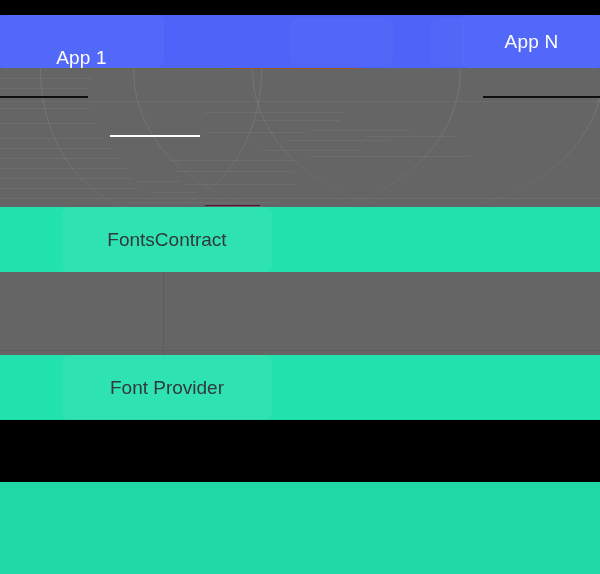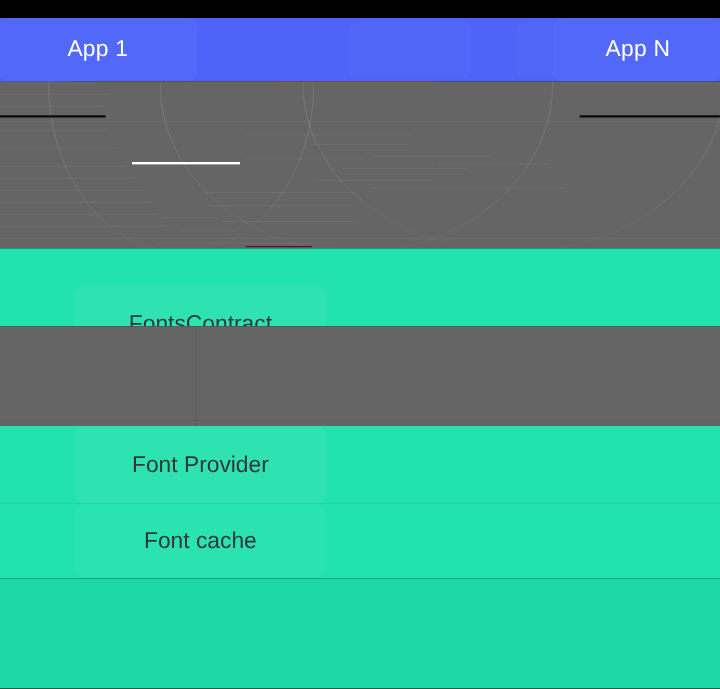--- a/index.html
+++ b/index.html
@@ -147,21 +147,21 @@
 
   <div class="top-strip"></div>
 
   <div class="app-bar">
     <div class="app-bar-round-l"></div>
 
     <div class="ghost-card" style="left:58px;width:105px;"></div>
     <div class="ghost-card" style="left:290px;width:103px;"></div>
     <div class="ghost-card" style="left:430px;width:95px;"></div>
 
-    <div class="app-card" style="left:0px;width:163px;">
+    <div class="app-card" style="left:0px;width:163px;align-items:flex-end;">
       <span class="label">App 1</span>
     </div>
     <div class="app-card" style="left:463px;width:137px;">
       <span class="label">App N</span>
     </div>
   </div>
 
   <div class="gray-region">
 
     <div class="funnel" style="left:40px; top:0px; width:222px; height:142px; border-bottom-left-radius:110px 140px; border-bottom-right-radius:110px 140px;"></div>
@@ -197,38 +197,33 @@
     <div class="hline" style="left:136px;top:113px;width:44px;"></div>
     <div class="hline" style="left:185px;top:116px;width:112px;"></div>
     <div class="hline" style="left:0px;top:120px;width:138px;"></div>
     <div class="hline" style="left:150px;top:124px;width:46px;"></div>
     <div class="hline" style="left:0px;top:130px;width:600px;"></div>
     <div class="hline" style="left:130px;top:134px;width:150px;"></div>
     <div class="topline" style="left:205px;top:137px;width:55px;background:#5a1030;"></div>
   </div>
 
   <div class="band teal" style="top:207px;height:65px;">
-    <div class="inner-card" style="left:62px;top:0px;width:210px;height:65px;margin-top:31px;">
+    <div class="inner-card" style="left:62px;top:0px;width:210px;height:65px;">
       <span class="label">FontsContract</span>
     </div>
   </div>
 
   <div class="band gray" style="top:272px;height:83px;">
     <div class="vseam" style="left:163px;top:0px;height:83px;"></div>
     <div class="hseam" style="top:78px;"></div>
   </div>
 
   <div class="band teal" style="top:355px;height:65px;text-align:center;">
     <div class="inner-card" style="left:62px;top:0px;width:210px;height:65px;">
       <span class="label">Font Provider</span>
     </div>
     <div class="hseam" style="top:64px;"></div>
   </div>
 
-  <div class="band teal" style="top:420px;height:62px;">
-    <div class="inner-card ghost" style="left:62px;top:1px;width:210px;height:60px;">
-      <span class="label">Font cache</span>
-    </div>
-  </div>
 
   <div class="band teal2" style="top:482px;height:92px;"></div>
 
 </div>
 
 </body></html>

